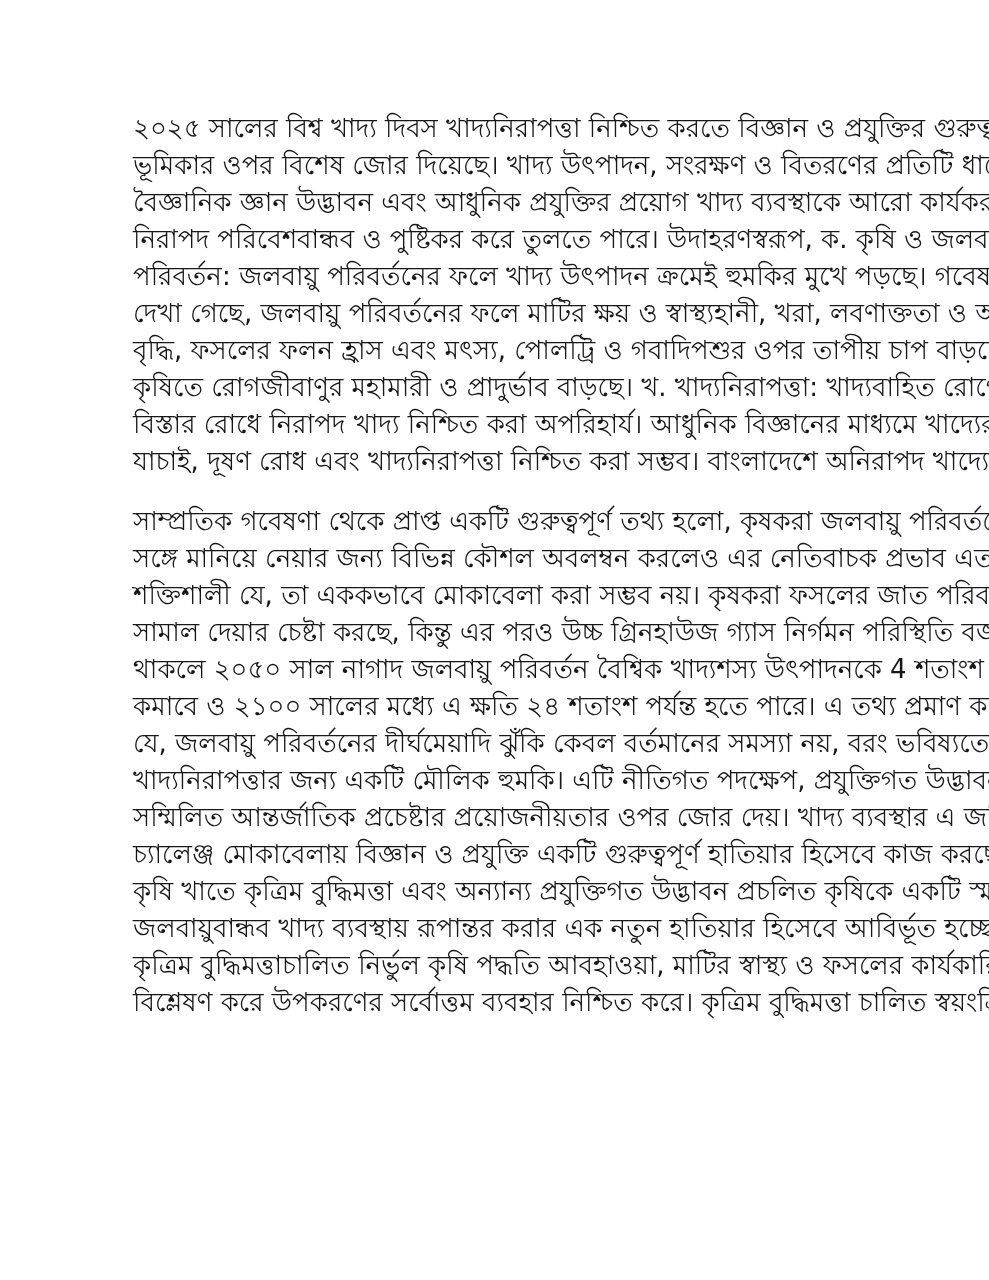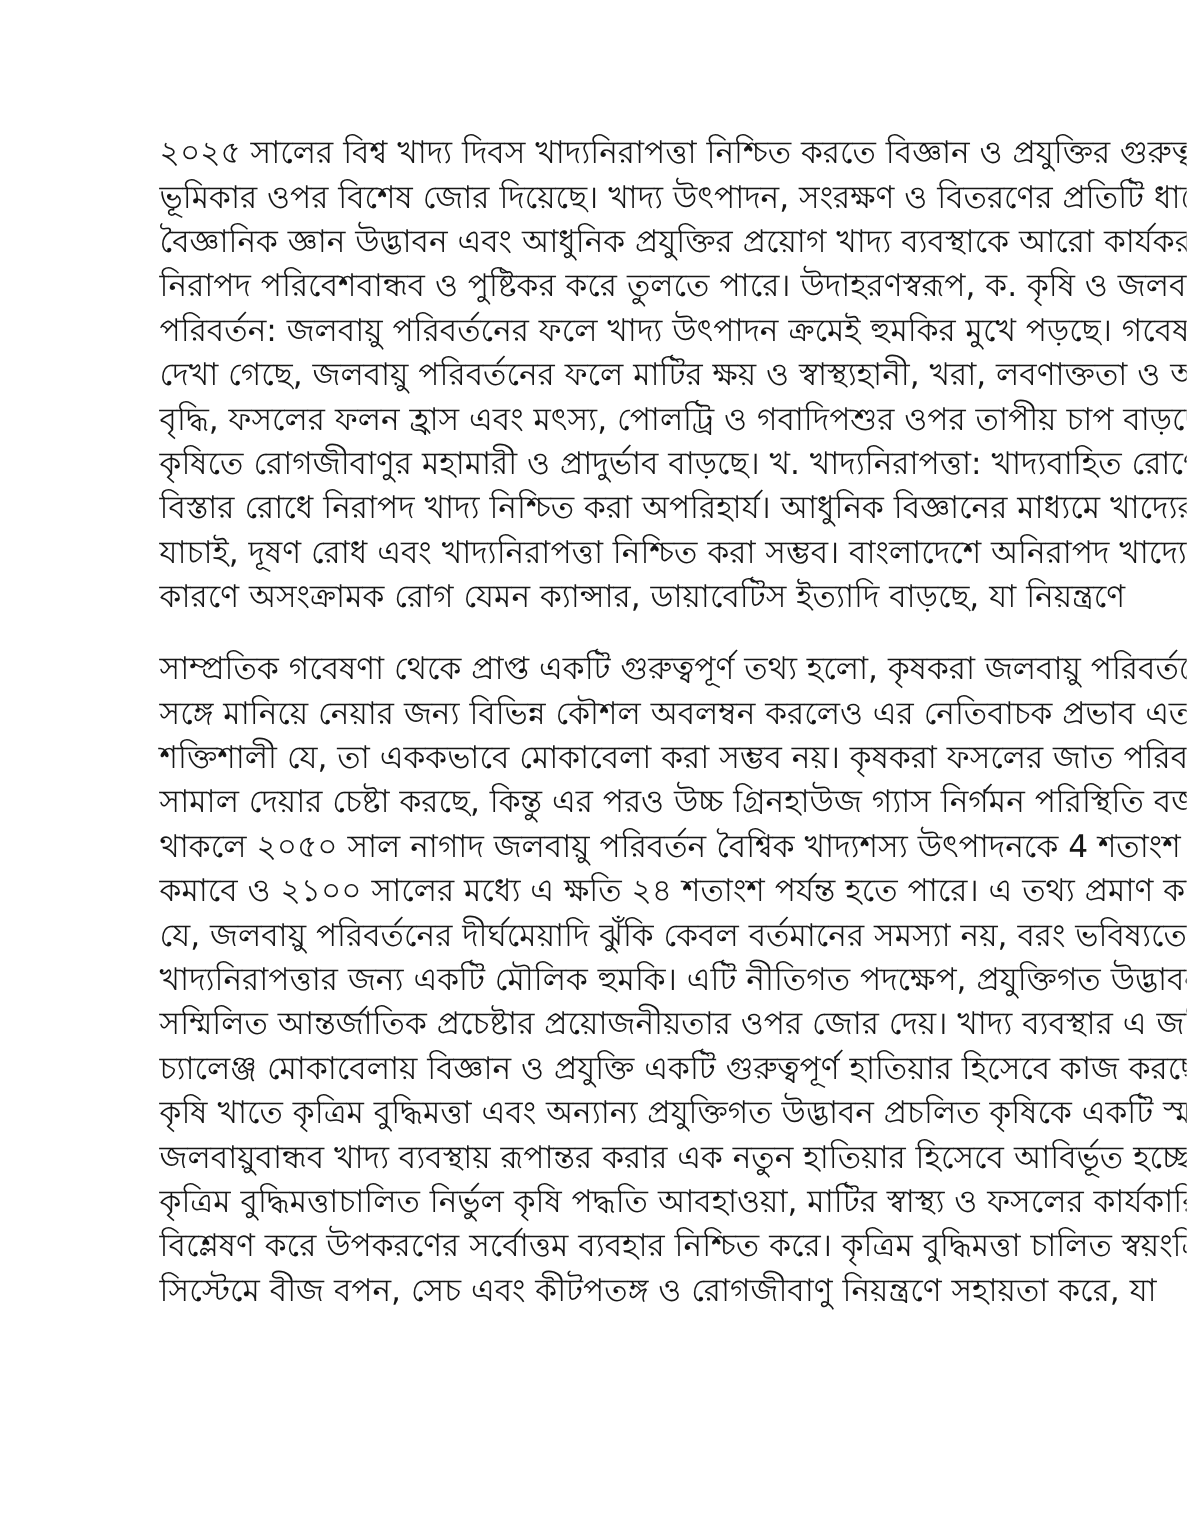--- a/index.html
+++ b/index.html
@@ -44,35 +44,33 @@
       <div class="line">২০২৫ সালের বিশ্ব খাদ্য দিবস খাদ্যনিরাপত্তা নিশ্চিত করতে বিজ্ঞান ও প্রযুক্তির গুরুত্বপূর্ণ</div>
       <div class="line">ভূমিকার ওপর বিশেষ জোর দিয়েছে। খাদ্য উৎপাদন, সংরক্ষণ ও বিতরণের প্রতিটি ধাপে</div>
       <div class="line">বৈজ্ঞানিক জ্ঞান উদ্ভাবন এবং আধুনিক প্রযুক্তির প্রয়োগ খাদ্য ব্যবস্থাকে আরো কার্যকর,</div>
       <div class="line">নিরাপদ পরিবেশবান্ধব ও পুষ্টিকর করে তুলতে পারে। উদাহরণস্বরূপ, ক. কৃষি ও জলবায়ু</div>
       <div class="line">পরিবর্তন: জলবায়ু পরিবর্তনের ফলে খাদ্য উৎপাদন ক্রমেই হুমকির মুখে পড়ছে। গবেষণায়</div>
       <div class="line">দেখা গেছে, জলবায়ু পরিবর্তনের ফলে মাটির ক্ষয় ও স্বাস্থ্যহানী, খরা, লবণাক্ততা ও অম্লতা</div>
       <div class="line">বৃদ্ধি, ফসলের ফলন হ্রাস এবং মৎস্য, পোলট্রি ও গবাদিপশুর ওপর তাপীয় চাপ বাড়ছে।</div>
       <div class="line">কৃষিতে রোগজীবাণুর মহামারী ও প্রাদুর্ভাব বাড়ছে। খ. খাদ্যনিরাপত্তা: খাদ্যবাহিত রোগের</div>
       <div class="line">বিস্তার রোধে নিরাপদ খাদ্য নিশ্চিত করা অপরিহার্য। আধুনিক বিজ্ঞানের মাধ্যমে খাদ্যের মান</div>
       <div class="line">যাচাই, দূষণ রোধ এবং খাদ্যনিরাপত্তা নিশ্চিত করা সম্ভব। বাংলাদেশে অনিরাপদ খাদ্যের</div>
-      <div class="line">কারণে অসংক্রামক রোগ যেমন ক্যান্সার, ডায়াবেটিস ইত্যাদি বাড়ছে, যা নিয়ন্ত্রণে</div>
     </div>
 
     <div class="para">
       <div class="line">সাম্প্রতিক গবেষণা থেকে প্রাপ্ত একটি গুরুত্বপূর্ণ তথ্য হলো, কৃষকরা জলবায়ু পরিবর্তনের</div>
       <div class="line">সঙ্গে মানিয়ে নেয়ার জন্য বিভিন্ন কৌশল অবলম্বন করলেও এর নেতিবাচক প্রভাব এতটাই</div>
       <div class="line">শক্তিশালী যে, তা এককভাবে মোকাবেলা করা সম্ভব নয়। কৃষকরা ফসলের জাত পরিবর্তন,</div>
       <div class="line">সামাল দেয়ার চেষ্টা করছে, কিন্তু এর পরও উচ্চ গ্রিনহাউজ গ্যাস নির্গমন পরিস্থিতি বজায়</div>
       <div class="line">থাকলে ২০৫০ সাল নাগাদ জলবায়ু পরিবর্তন বৈশ্বিক খাদ্যশস্য উৎপাদনকে 4 শতাংশ</div>
       <div class="line">কমাবে ও ২১০০ সালের মধ্যে এ ক্ষতি ২৪ শতাংশ পর্যন্ত হতে পারে। এ তথ্য প্রমাণ করে</div>
       <div class="line">যে, জলবায়ু পরিবর্তনের দীর্ঘমেয়াদি ঝুঁকি কেবল বর্তমানের সমস্যা নয়, বরং ভবিষ্যতের</div>
       <div class="line">খাদ্যনিরাপত্তার জন্য একটি মৌলিক হুমকি। এটি নীতিগত পদক্ষেপ, প্রযুক্তিগত উদ্ভাবন এবং</div>
       <div class="line">সম্মিলিত আন্তর্জাতিক প্রচেষ্টার প্রয়োজনীয়তার ওপর জোর দেয়। খাদ্য ব্যবস্থার এ জটিল</div>
       <div class="line">চ্যালেঞ্জ মোকাবেলায় বিজ্ঞান ও প্রযুক্তি একটি গুরুত্বপূর্ণ হাতিয়ার হিসেবে কাজ করছে।</div>
       <div class="line">কৃষি খাতে কৃত্রিম বুদ্ধিমত্তা এবং অন্যান্য প্রযুক্তিগত উদ্ভাবন প্রচলিত কৃষিকে একটি স্মার্ট ও</div>
       <div class="line">জলবায়ুবান্ধব খাদ্য ব্যবস্থায় রূপান্তর করার এক নতুন হাতিয়ার হিসেবে আবির্ভূত হচ্ছে।</div>
       <div class="line">কৃত্রিম বুদ্ধিমত্তাচালিত নির্ভুল কৃষি পদ্ধতি আবহাওয়া, মাটির স্বাস্থ্য ও ফসলের কার্যকারিতা</div>
       <div class="line">বিশ্লেষণ করে উপকরণের সর্বোত্তম ব্যবহার নিশ্চিত করে। কৃত্রিম বুদ্ধিমত্তা চালিত স্বয়ংক্রিয়</div>
-      <div class="line">সিস্টেমে বীজ বপন, সেচ এবং কীটপতঙ্গ ও রোগজীবাণু নিয়ন্ত্রণে সহায়তা করে, যা</div>
     </div>
 
   </div>
 </div>
 
 </body></html>

